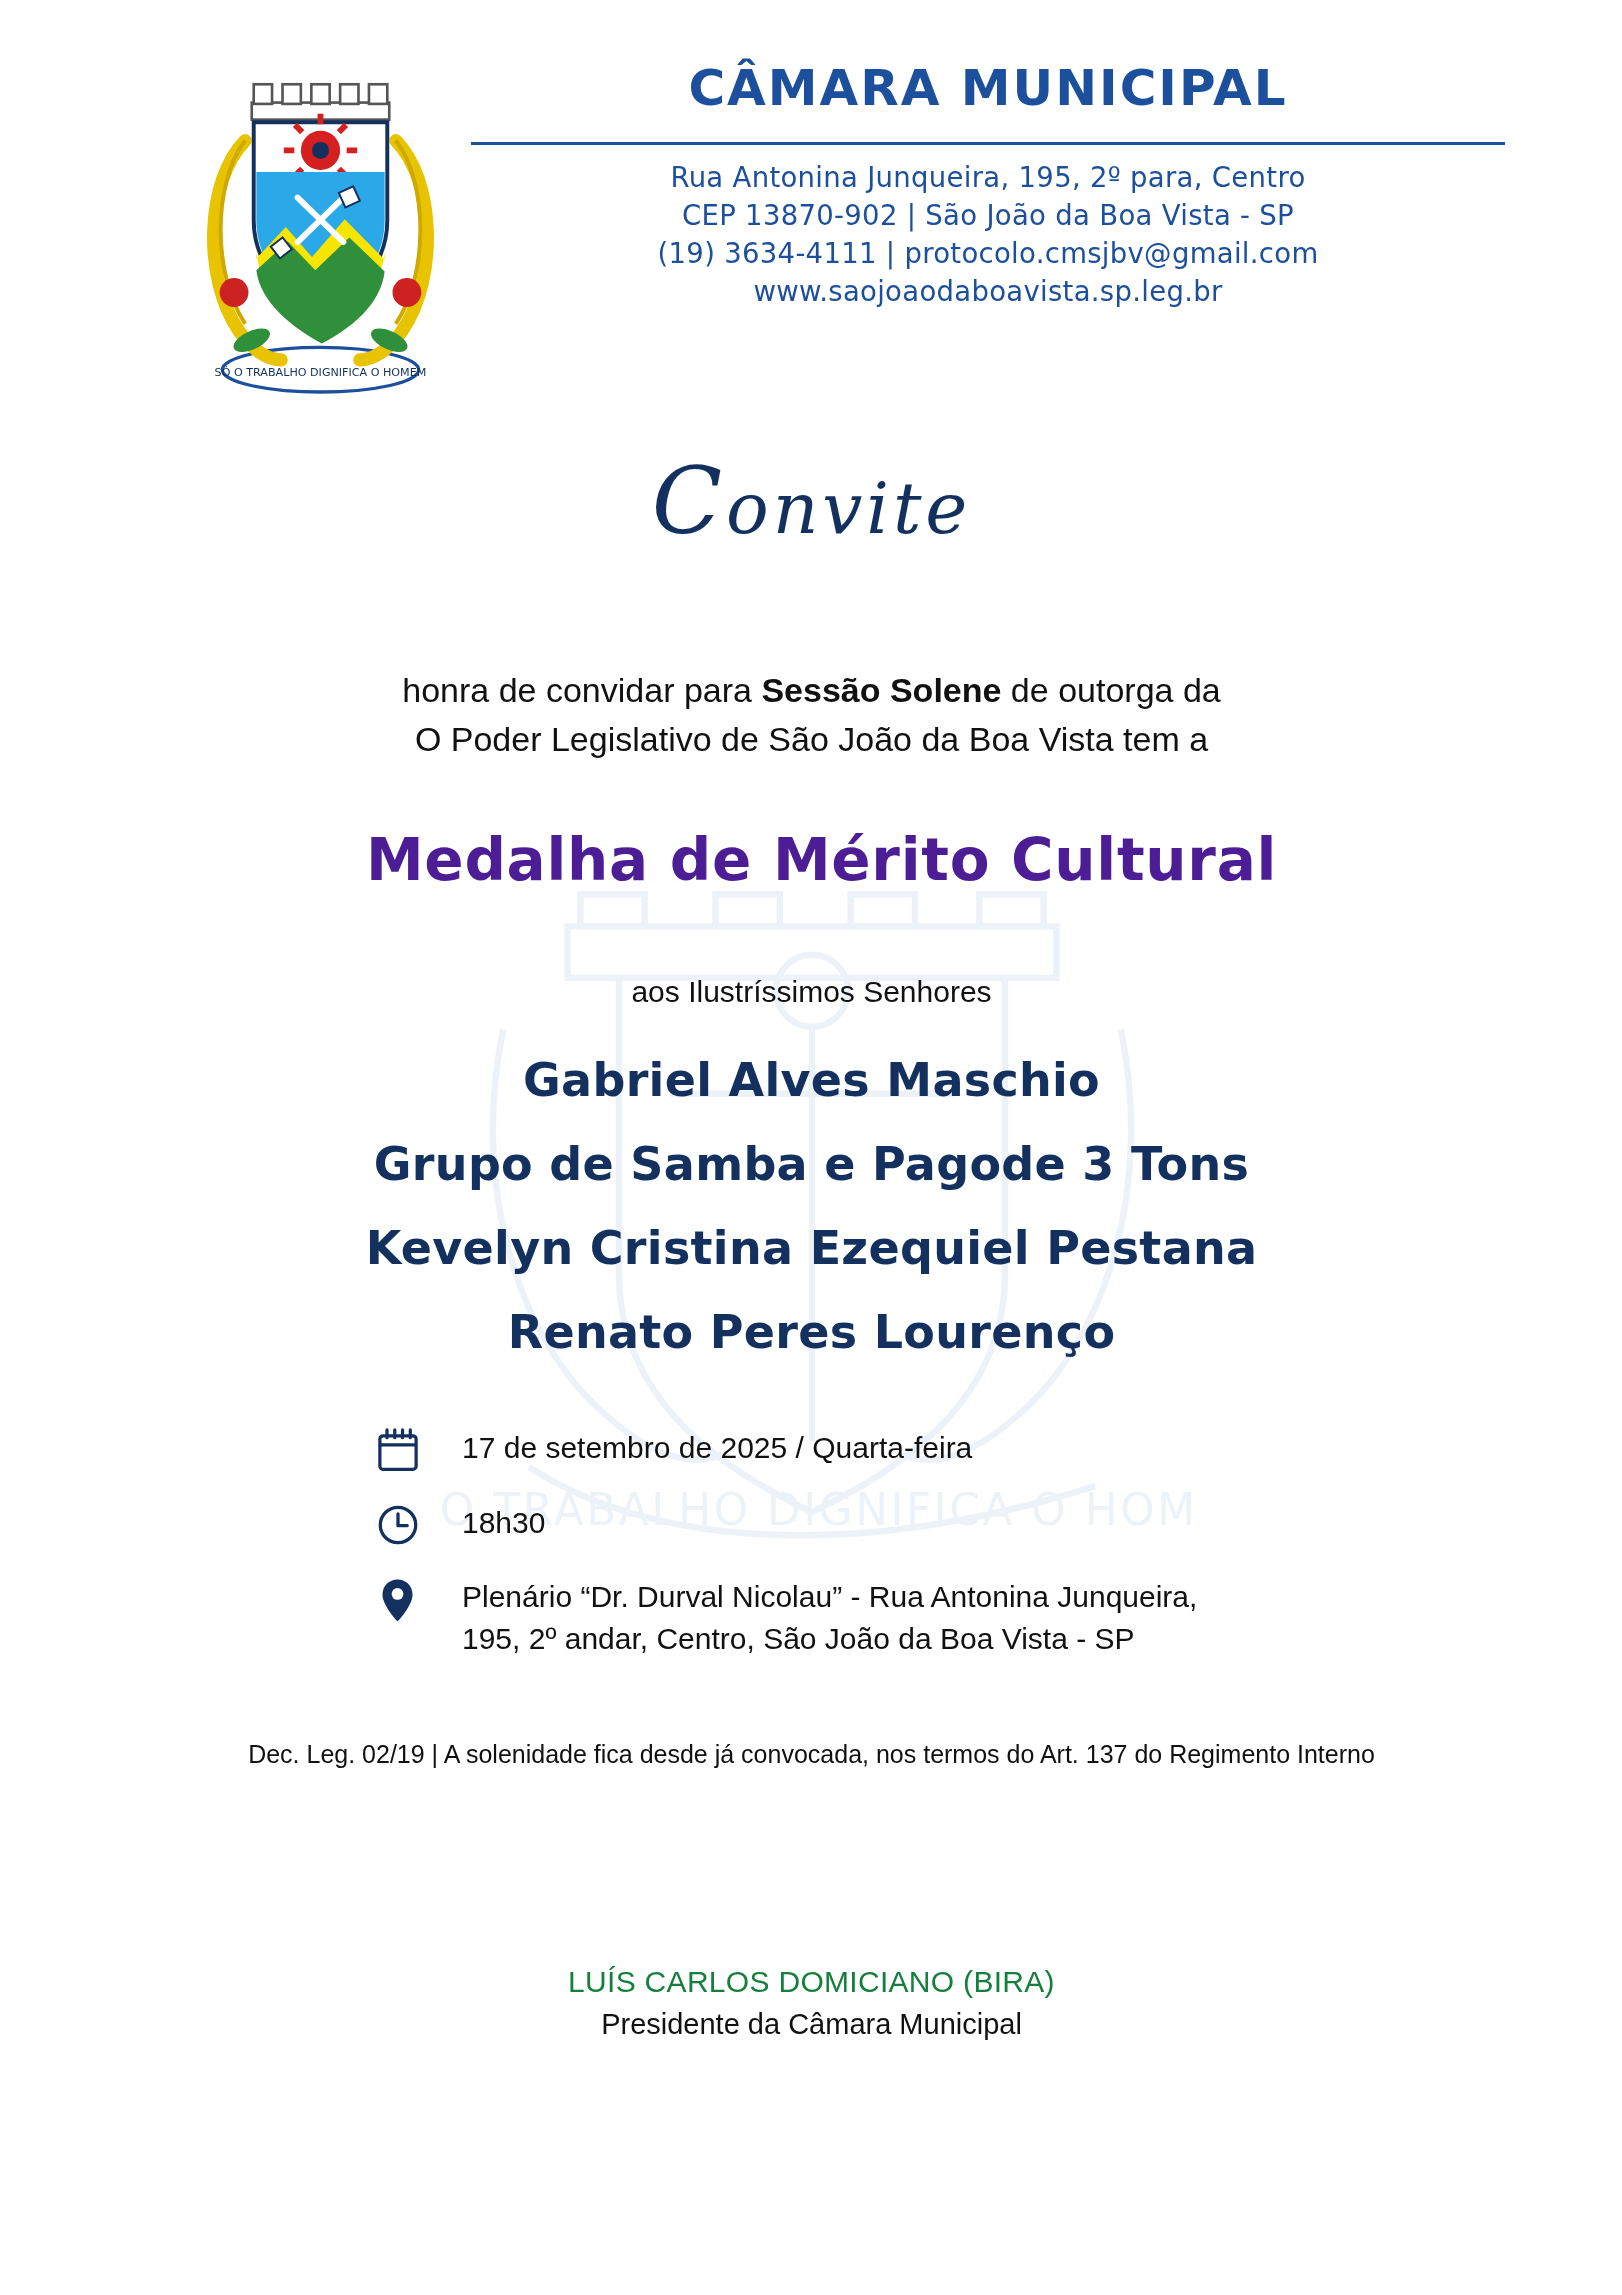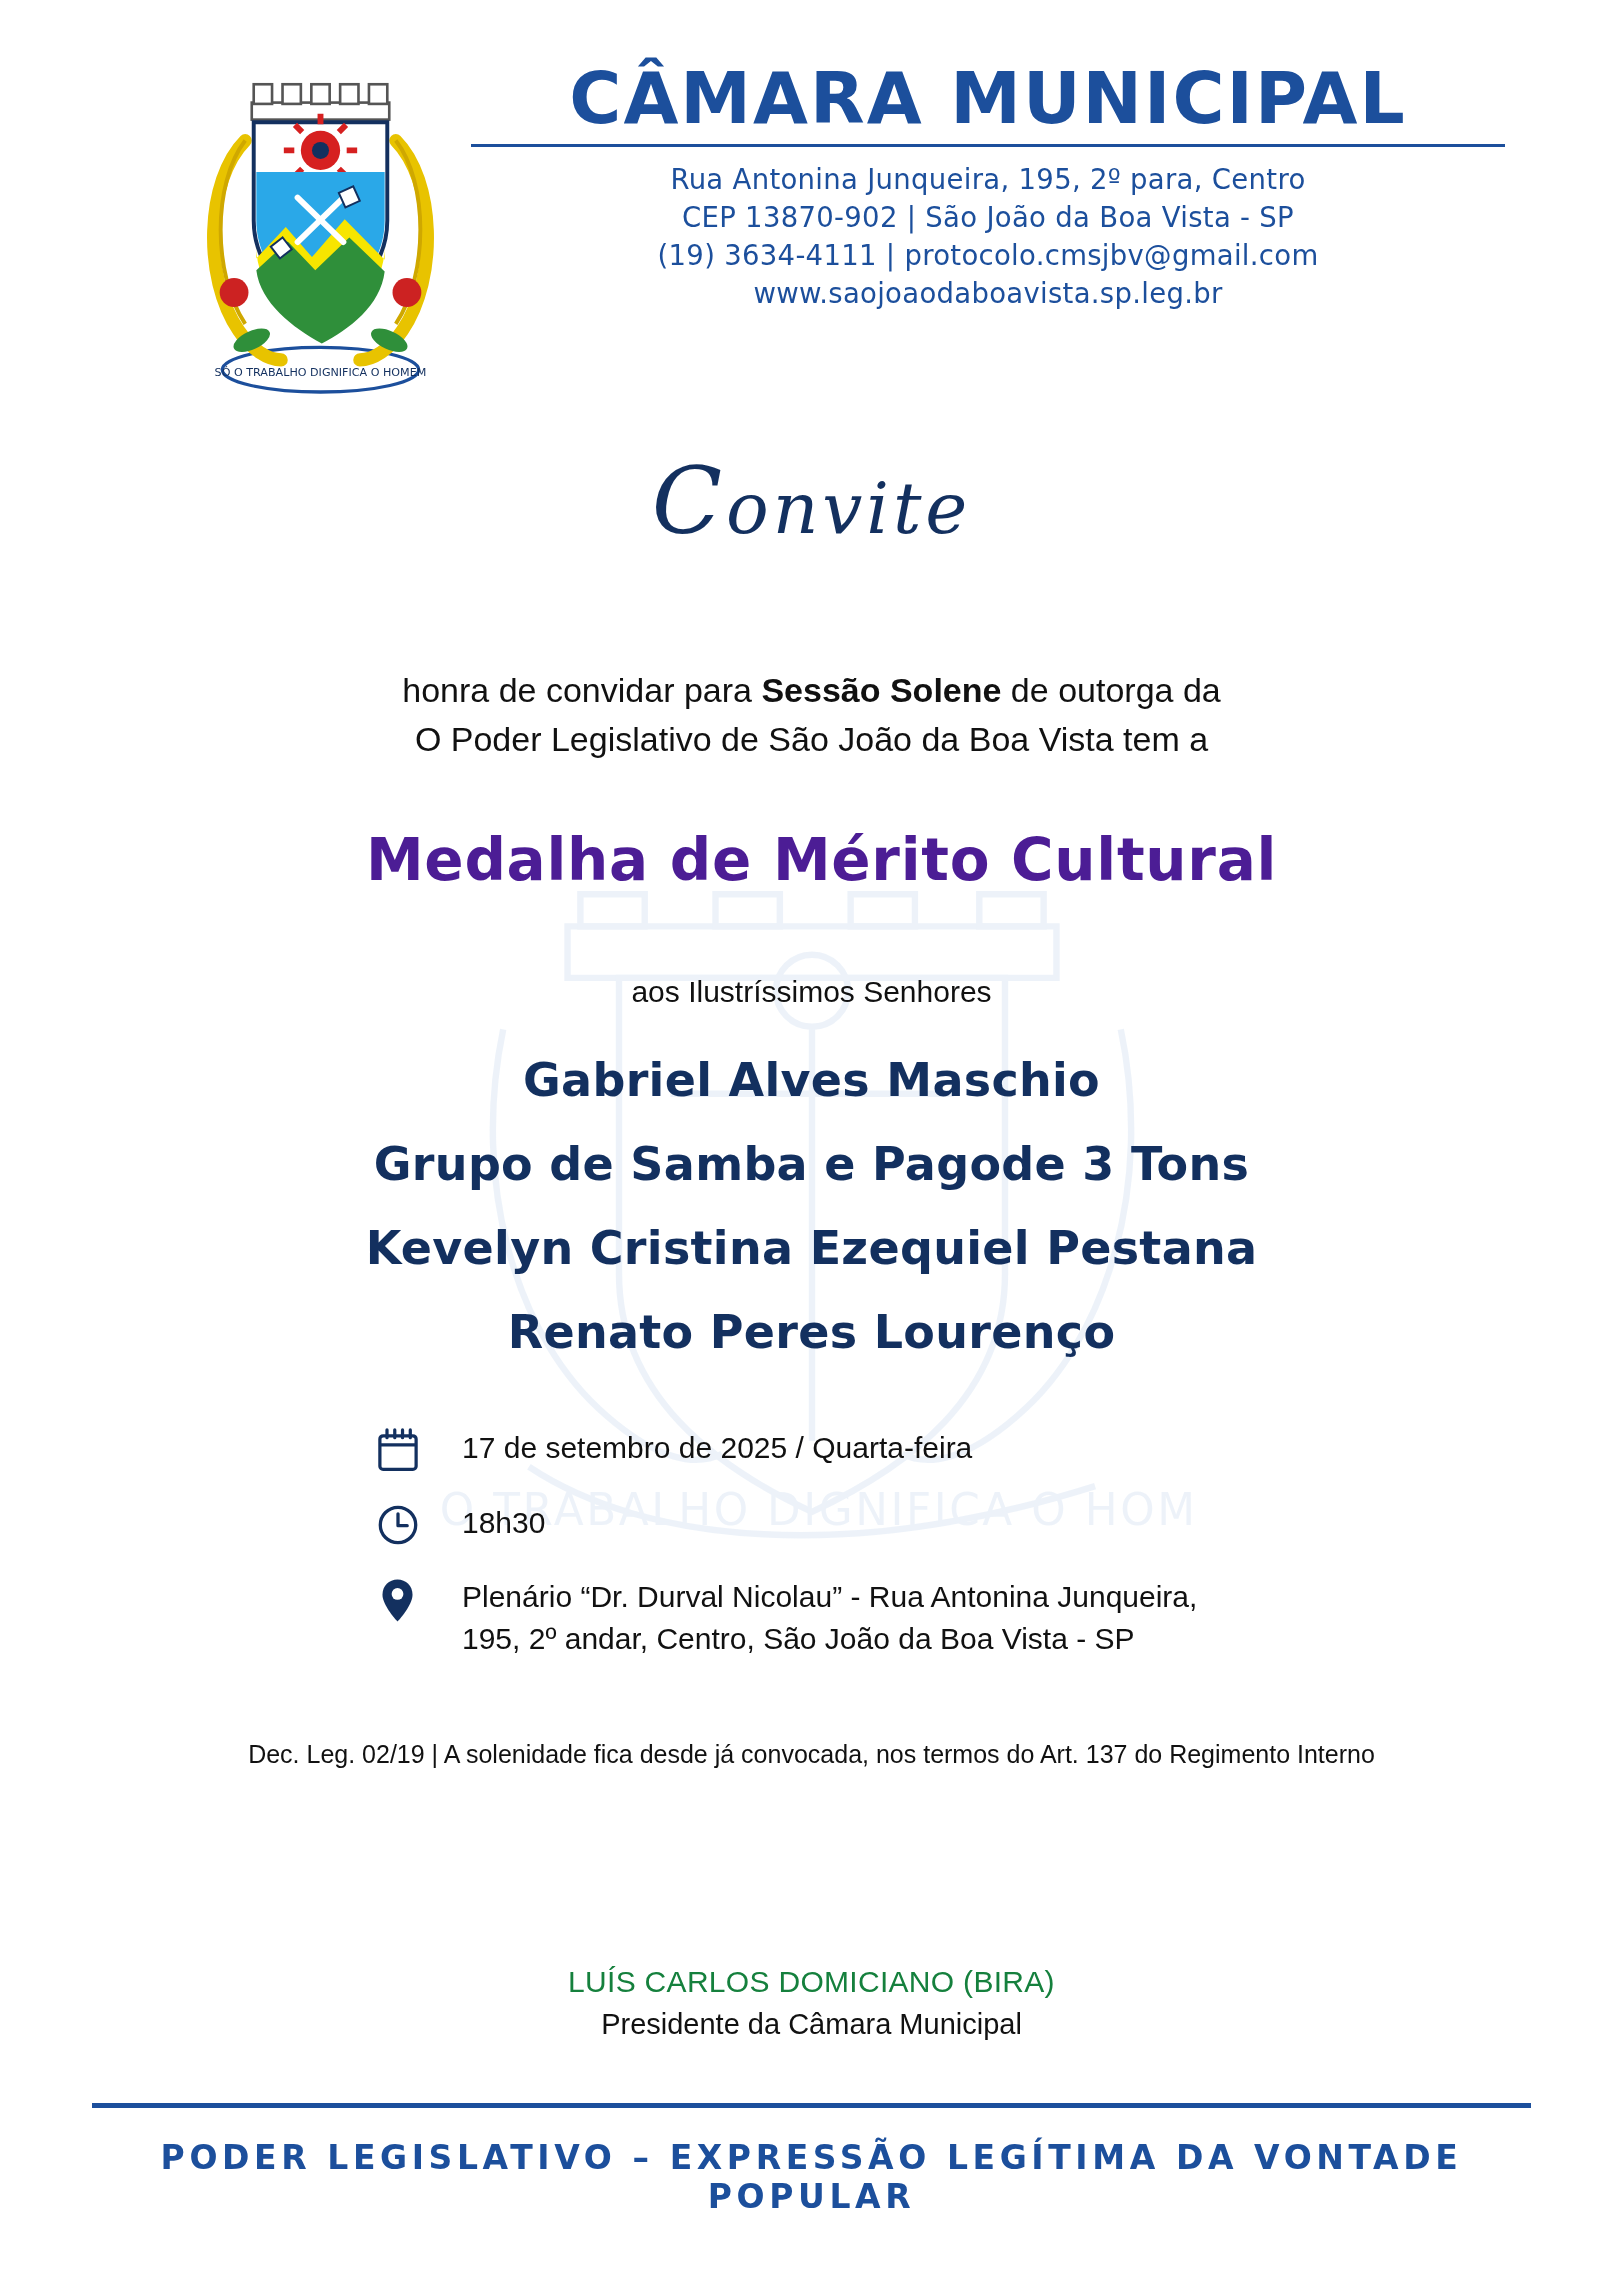--- a/index.html
+++ b/index.html
@@ -50,26 +50,26 @@
   }
   .header-text {
     flex: 1;
     margin-left: 13px;
     margin-right: 118px;
     text-align: center;
   }
   .org-title {
     font-family: "DejaVu Sans", sans-serif;
     font-weight: bold;
-    font-size: 71px;
+    font-size: 50px;
     letter-spacing: 2px;
     color: #1c4f9c;
     line-height: 1.05;
     margin: 0;
-    padding-bottom: 7px;
+    padding-bottom: 27px;
     border-bottom: 3.9px solid #1c4f9c;
     display: block;
   }
   .addr {
     margin-top: 14.4px;
     font-family: "DejaVu Sans", sans-serif;
     font-size: 27.5px;
     line-height: 1.38;
     color: #1c4f9c;
     letter-spacing: 0.3px;
@@ -348,19 +348,15 @@
     </div>
   </div>
 
   <div class="note">Dec. Leg. 02/19 | A solenidade fica desde já convocada, nos termos do Art. 137 do Regimento Interno</div>
 
   <div class="signature">
     <div class="sig-name">LUÍS CARLOS DOMICIANO (BIRA)</div>
     <div class="sig-role">Presidente da Câmara Municipal</div>
   </div>
 
-  <div class="footer">
-    <div class="footer-rule"></div>
-    <div class="footer-text">PODER LEGISLATIVO – EXPRESSÃO LEGÍTIMA DA VONTADE POPULAR</div>
-  </div>
 
 </div>
 
 
 </body></html>

